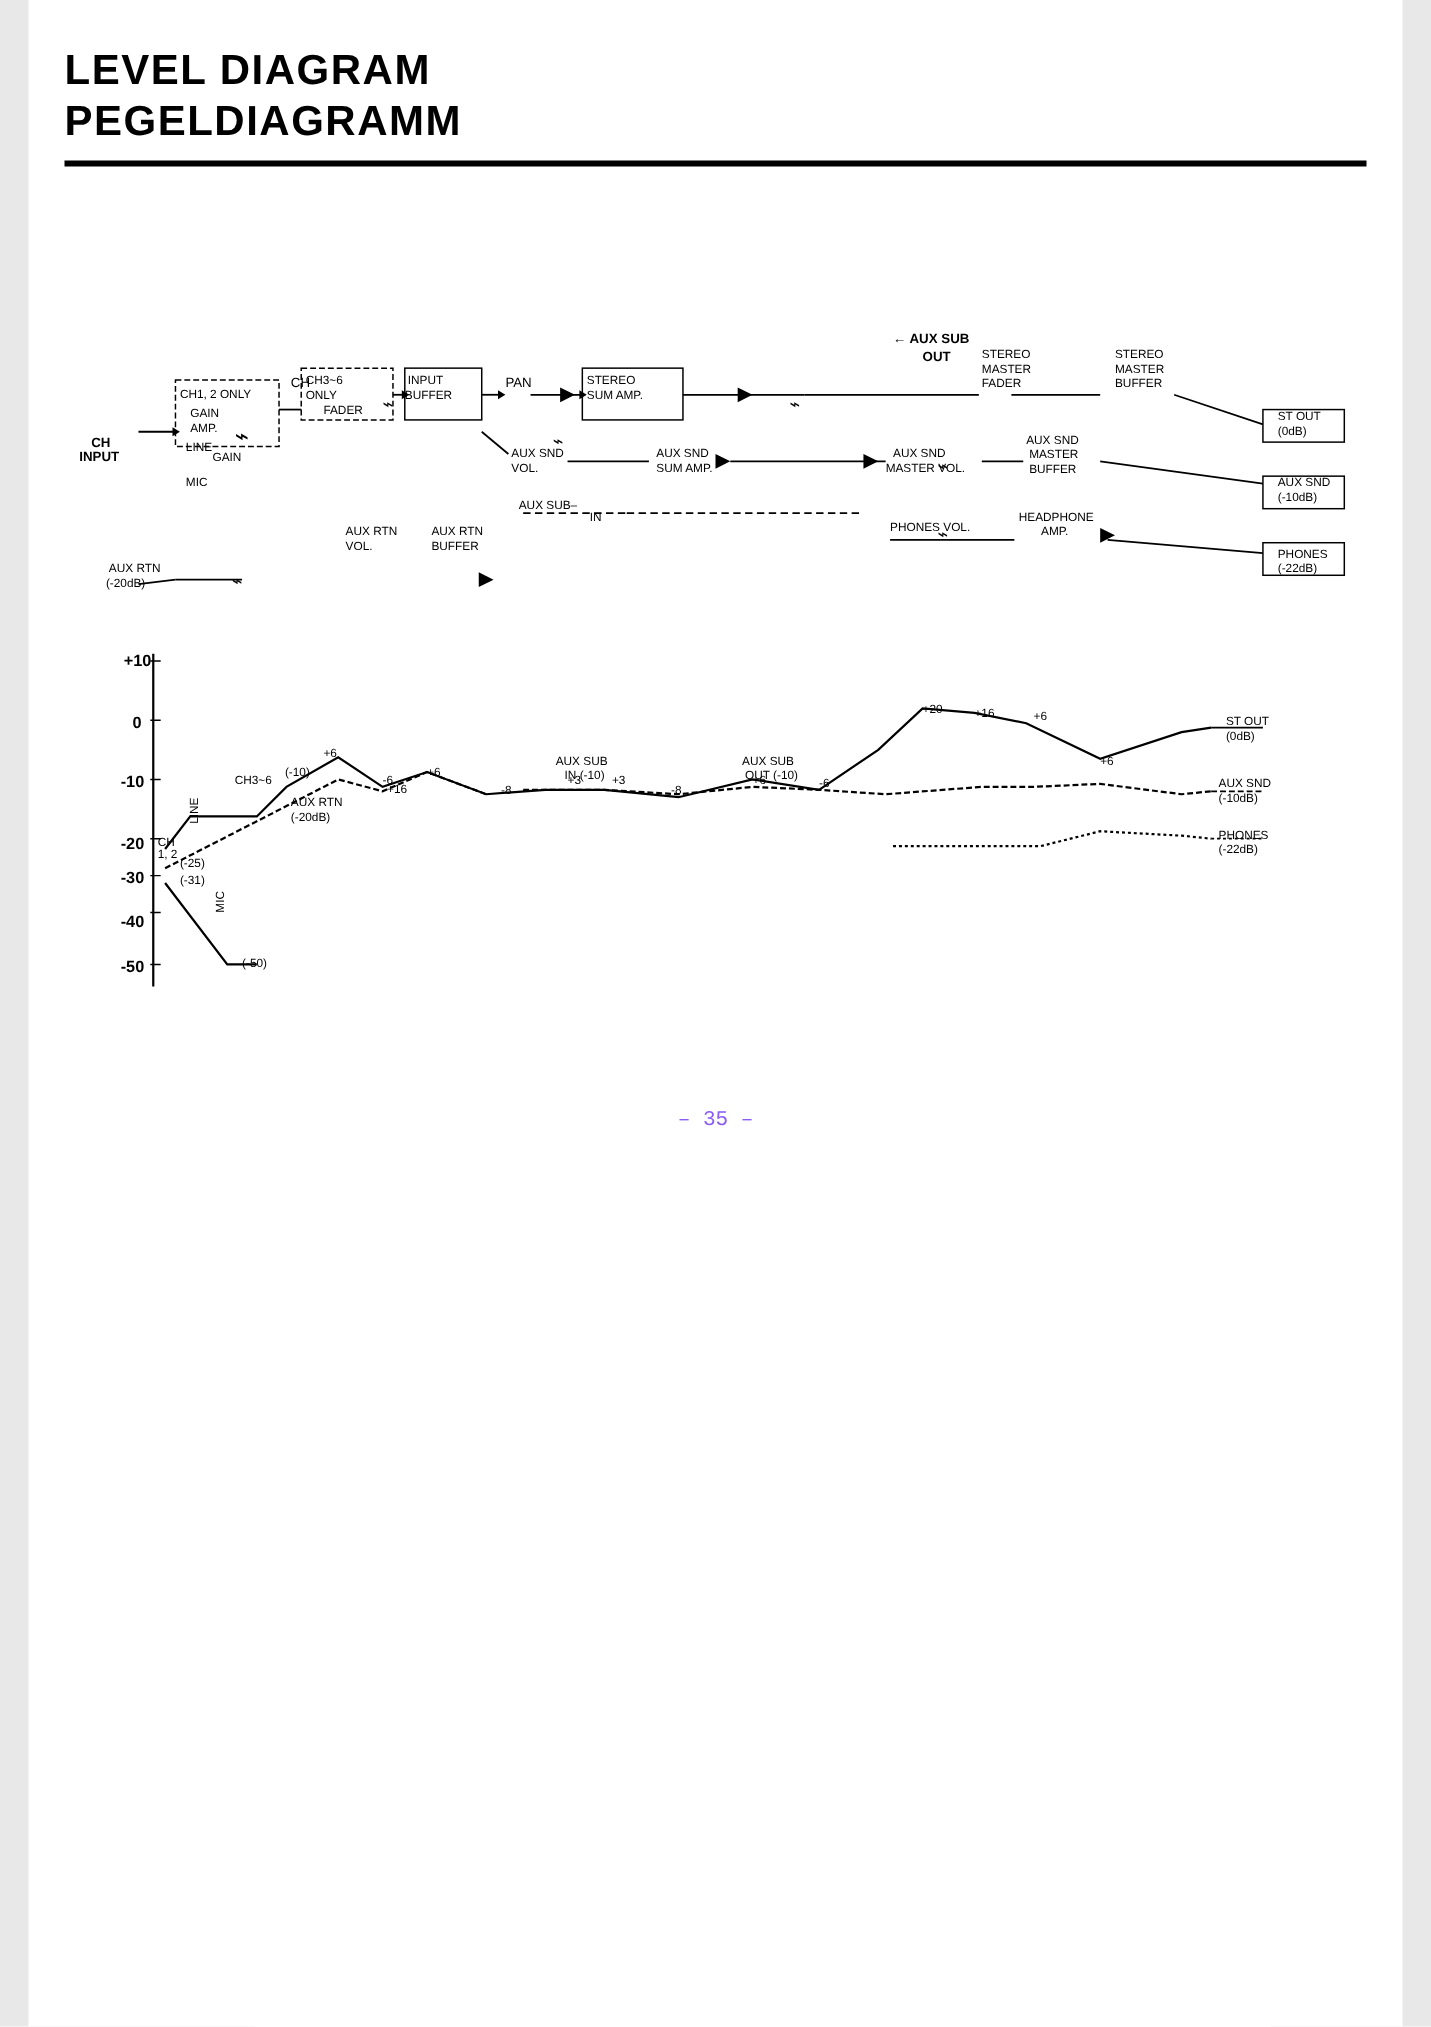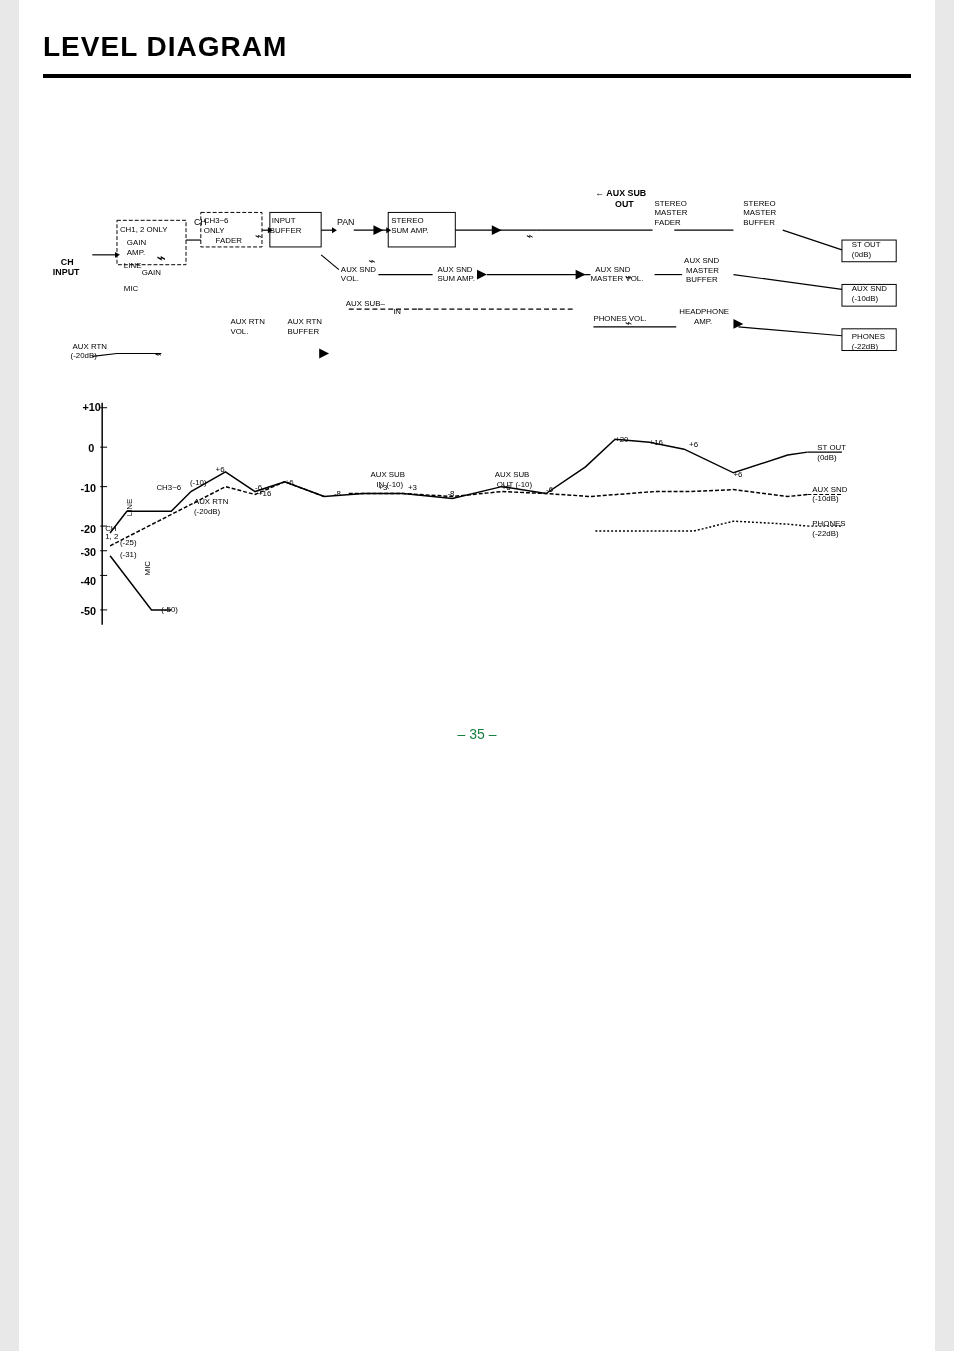--- a/index.html
+++ b/index.html
@@ -41,31 +41,32 @@
       height: 580px;
       margin-bottom: 10px;
     }
     .diagram-area svg {
       width: 100%;
       height: 100%;
     }
     .page-number {
       text-align: center;
       font-size: 14px;
-      color: #15803d;
-      margin-top: 48px;
-      font-family: Liberation Sans, sans-serif;
+      color: #8b5cf6;
+      margin-top: 28px;
+      font-family: Liberation Mono, monospace;
     }
   </style>
 </head>
 <body>
 
 <div class="page">
   <div class="header-title">
     <h1>LEVEL DIAGRAM</h1>
+    <h1>PEGELDIAGRAMM</h1>
   </div>
   <div class="header-bar"></div>
 
   <div class="diagram-area">
     <svg viewBox="0 0 880 580" xmlns="http://www.w3.org/2000/svg" font-family="Arial, sans-serif" font-size="9">
 
       <text x="18" y="165" font-size="9" font-weight="bold">CH</text>
       <text x="10" y="175" font-size="9" font-weight="bold">INPUT</text>
 
       <rect x="75" y="120" width="70" height="45" fill="none" stroke="#000" stroke-width="1" stroke-dasharray="4,2"></rect>

